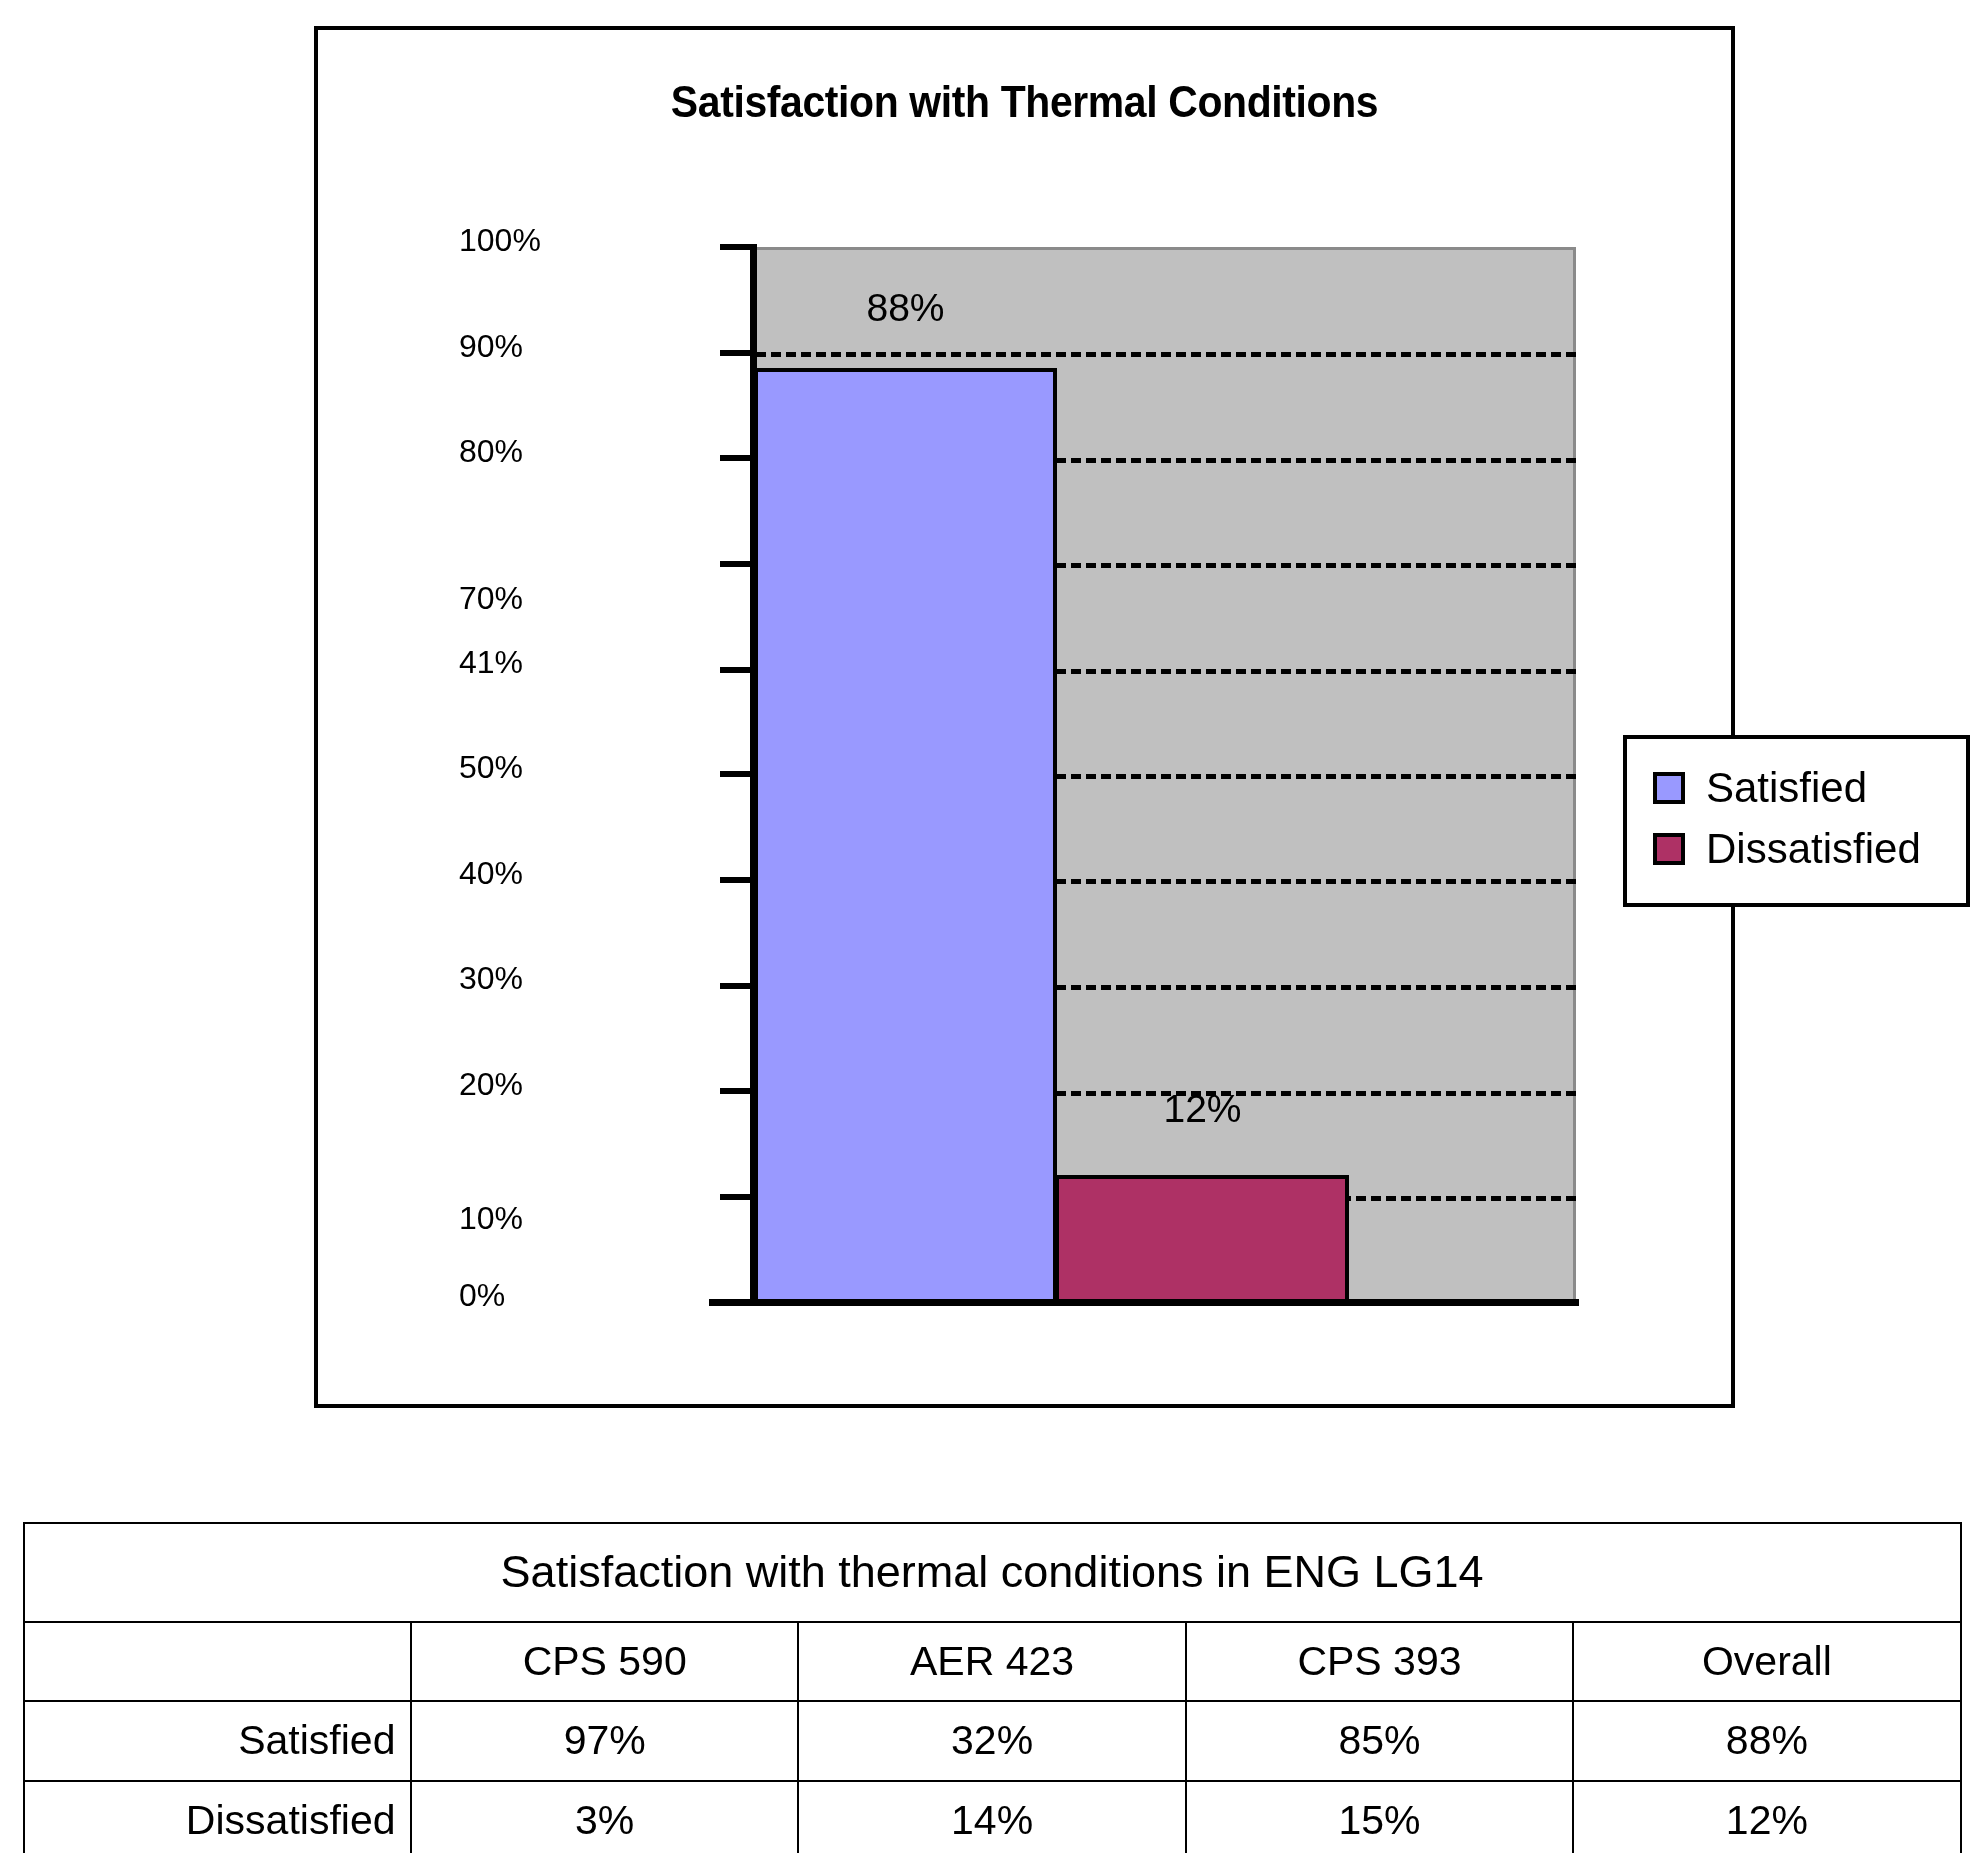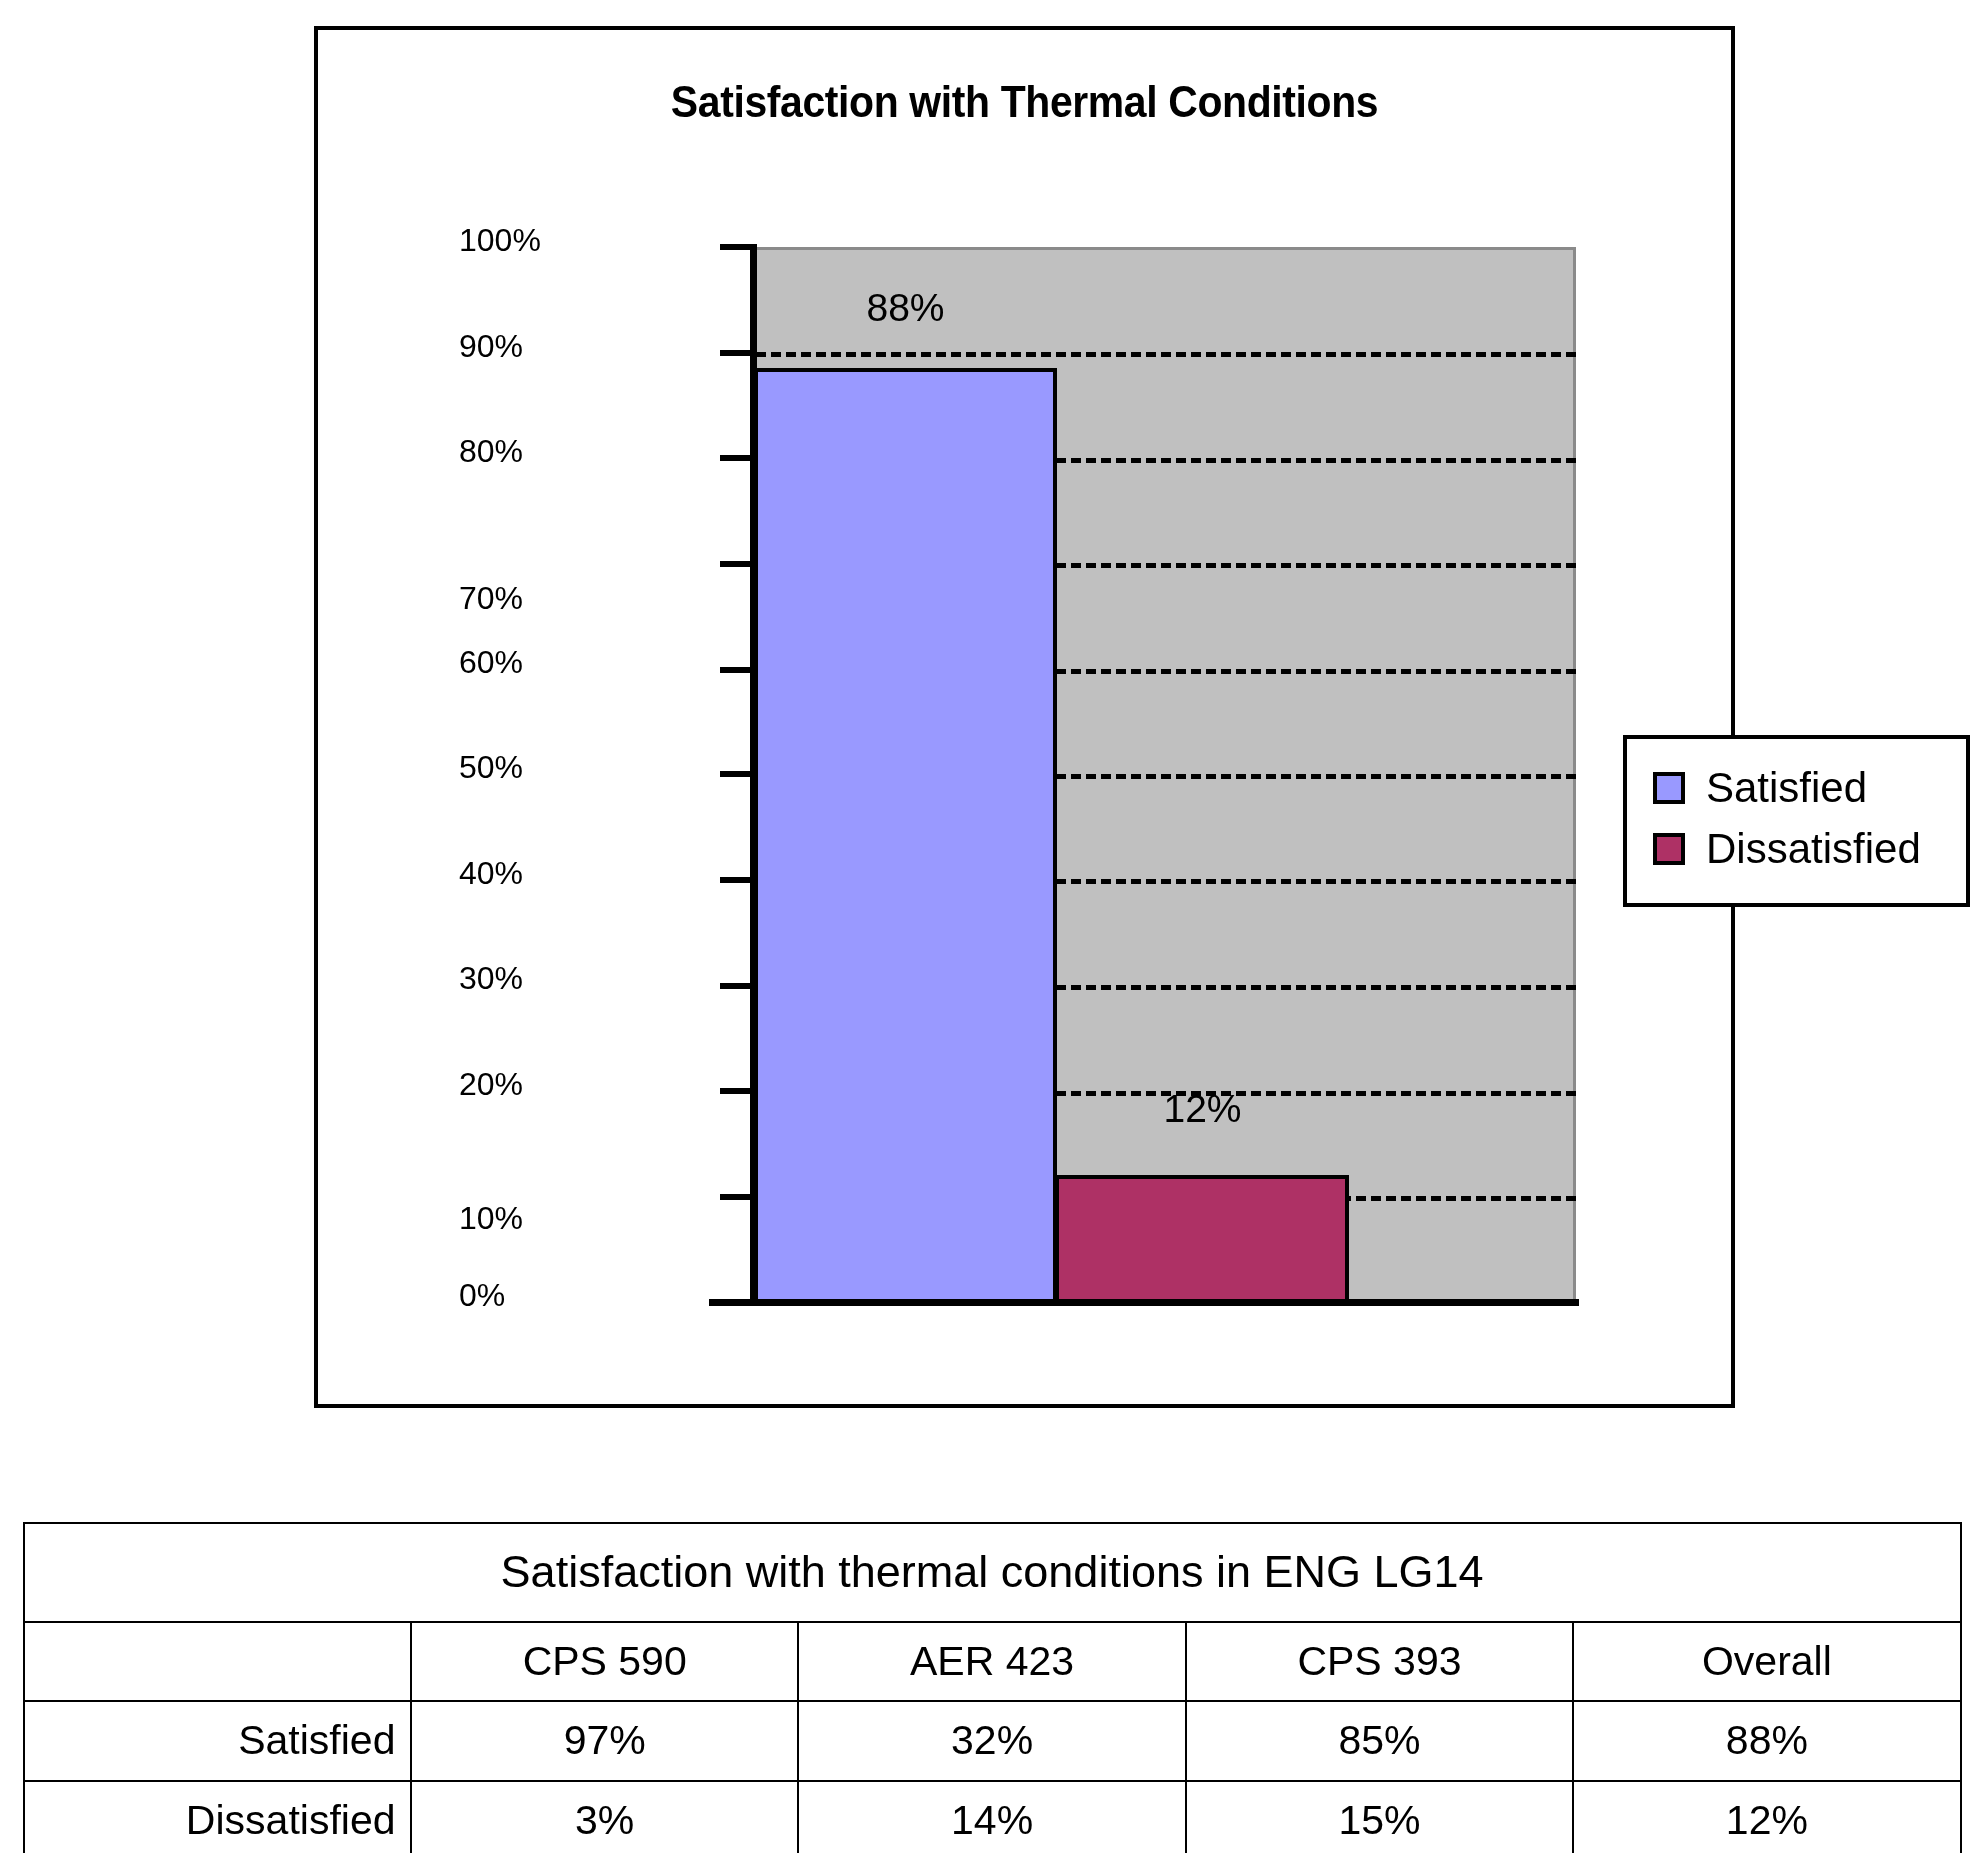--- a/index.html
+++ b/index.html
@@ -73,21 +73,21 @@
 <div class="tick" style="top:983px;"></div>
 <div class="tick" style="top:1088px;"></div>
 <div class="tick" style="top:1194px;"></div>
 <div class="tick" style="top:1299px;"></div>
 
 <div id="ylabels">
   <div class="ylabel" style="top:224px;">100%</div>
   <div class="ylabel" style="top:330px;">90%</div>
   <div class="ylabel" style="top:435px;">80%</div>
   <div class="ylabel" style="top:551px;margin-top:31px;">70%</div>
-  <div class="ylabel" style="top:646px;">60%</div>
+  <div class="ylabel" style="top:646px;">41%</div>
   <div class="ylabel" style="top:751px;">50%</div>
   <div class="ylabel" style="top:857px;">40%</div>
   <div class="ylabel" style="top:962px;">30%</div>
   <div class="ylabel" style="top:1068px;">20%</div>
   <div class="ylabel" style="top:1202px;">10%</div>
   <div class="ylabel" style="top:1279px;">0%</div>
 </div>
 
 <div id="legend">
   <div class="legend-row">

